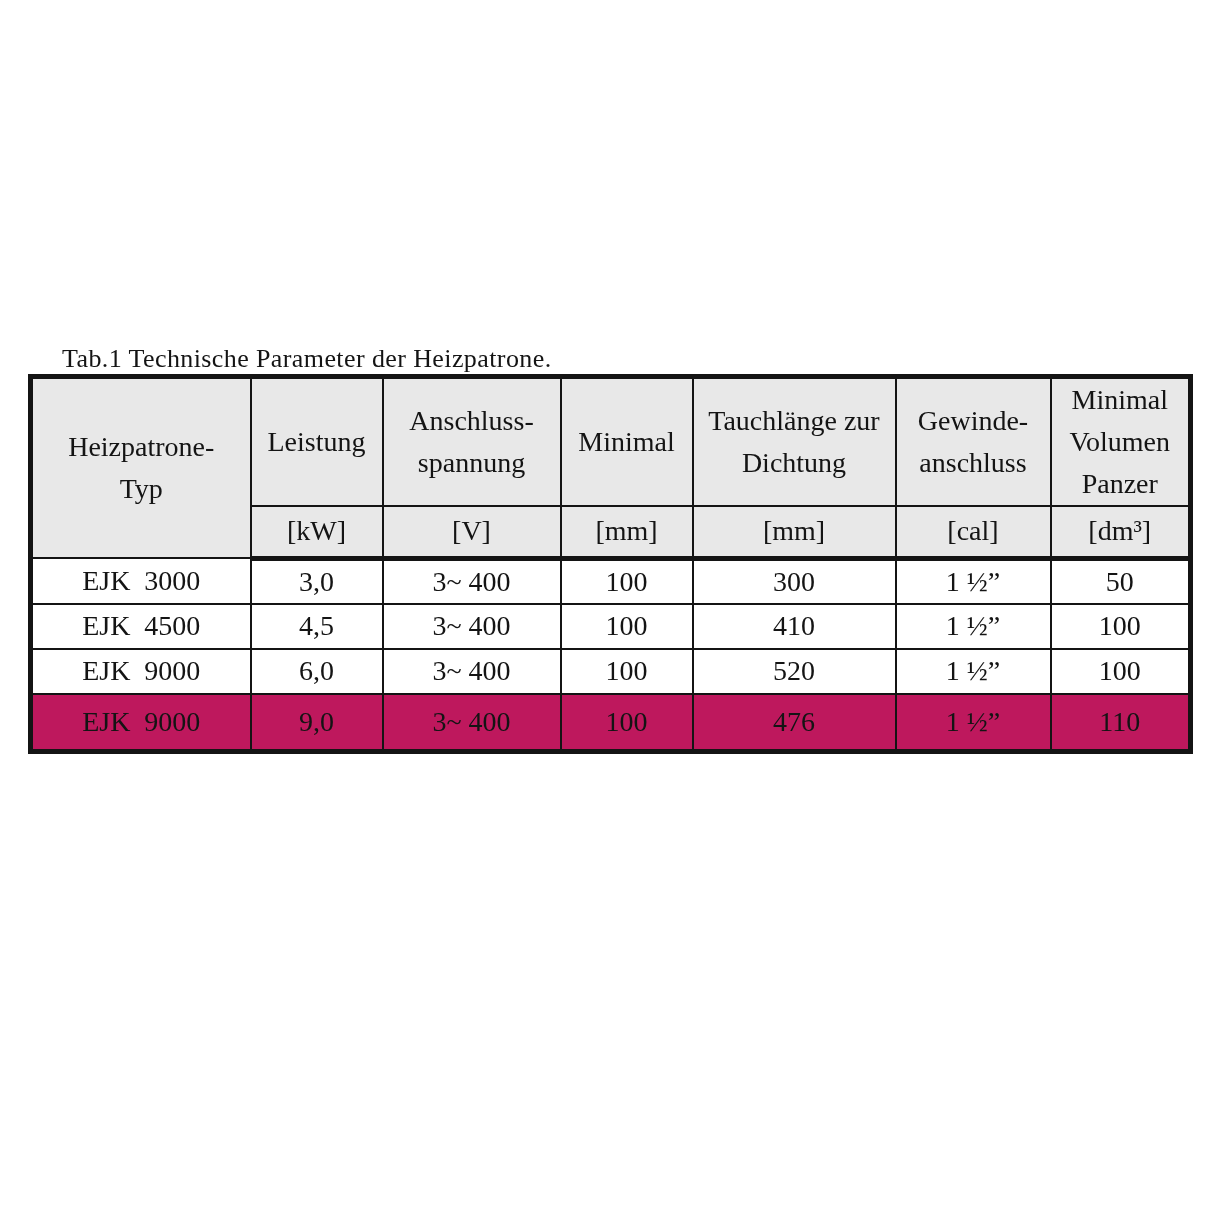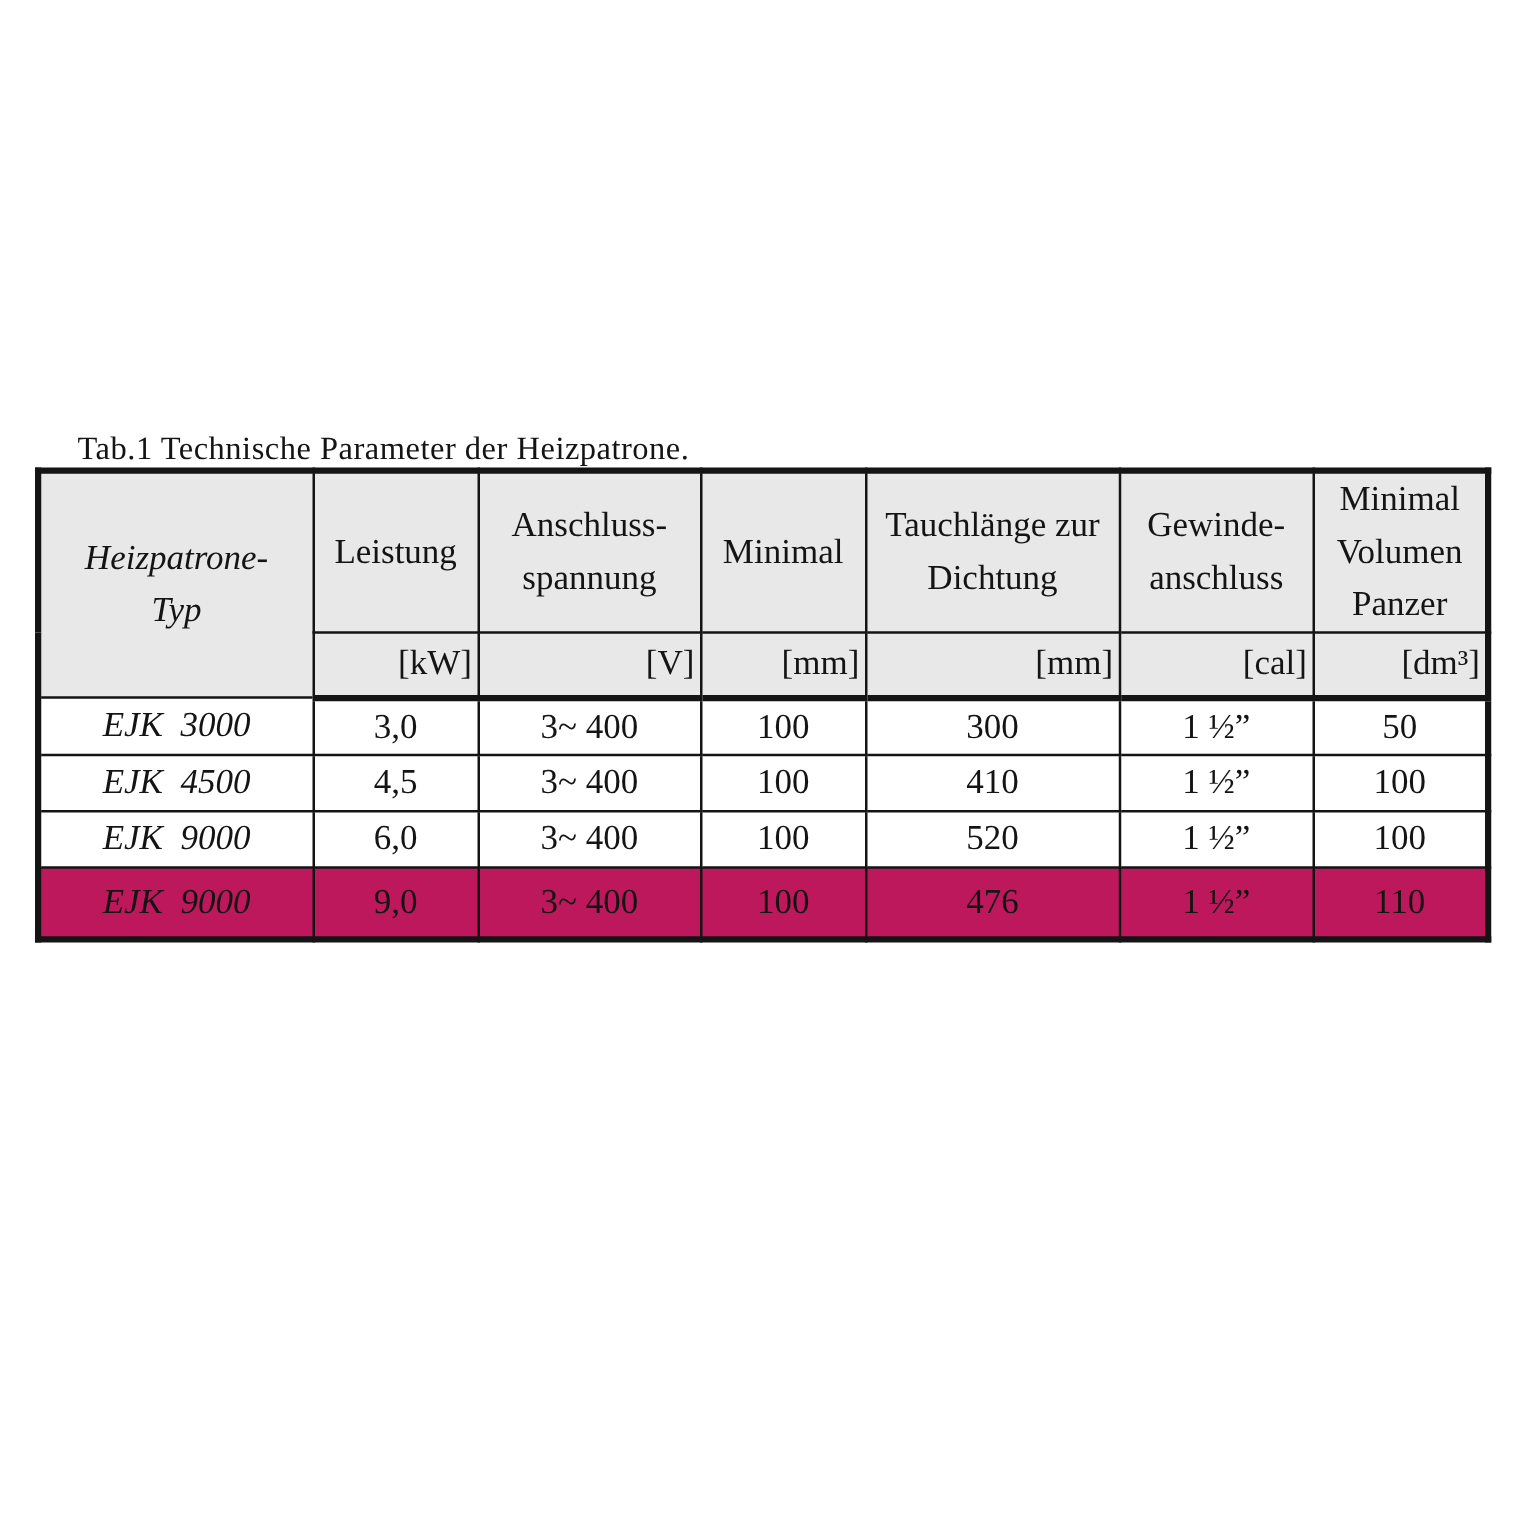--- a/index.html
+++ b/index.html
@@ -42,25 +42,24 @@
     font-size: 28px;
     white-space: pre-wrap;
     line-height: 1.5;
     color: var(--text-color, #141414);
   }
   td.hdr {
     background: var(--header-bg, #e8e8e8);
   }
   td.col1 {
     border-right: 5px solid var(--border-color, #141414);
-    font-style: italic;
   }
   tr.hdr-row { height: 127px; }
   tr.unit-row { height: 52px; }
-  tr.unit-row td { border-bottom: 5px solid var(--border-color, #141414); text-align: right; }
+  tr.unit-row td { border-bottom: 5px solid var(--border-color, #141414); }
   td.hdr-span { border-bottom: 5px solid var(--border-color, #141414); }
   tr.data-row { height: 45px; background: #ffffff; margin-top: 41px; }
   tr.data-row-last { height: 58px; background: #be185d; }
 </style>
 </head>
 <body>
 
 <div class="page">
 
   <div class="caption">Tab.1 Technische Parameter der Heizpatrone.</div>

